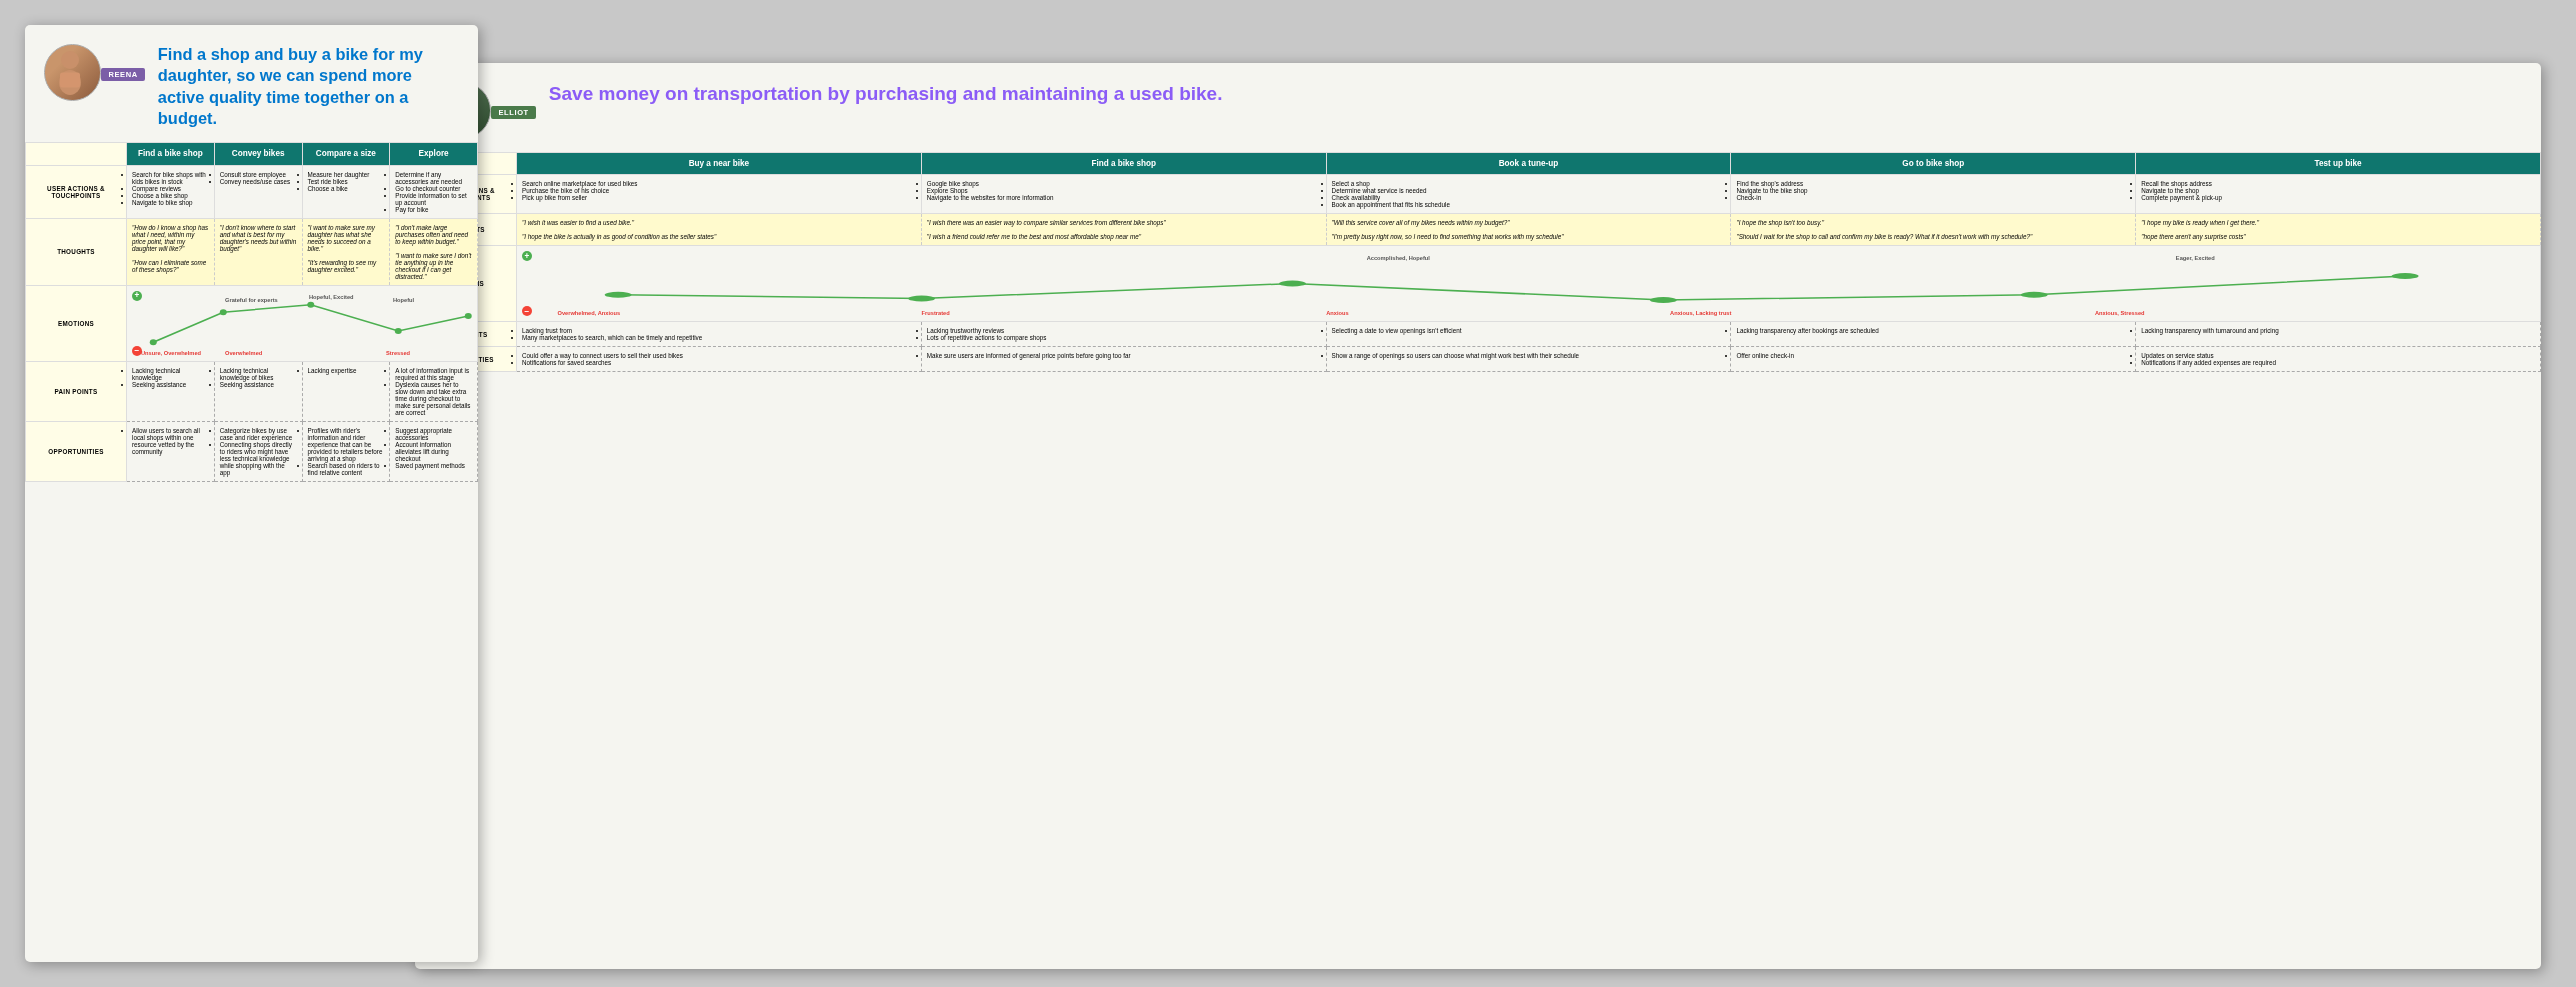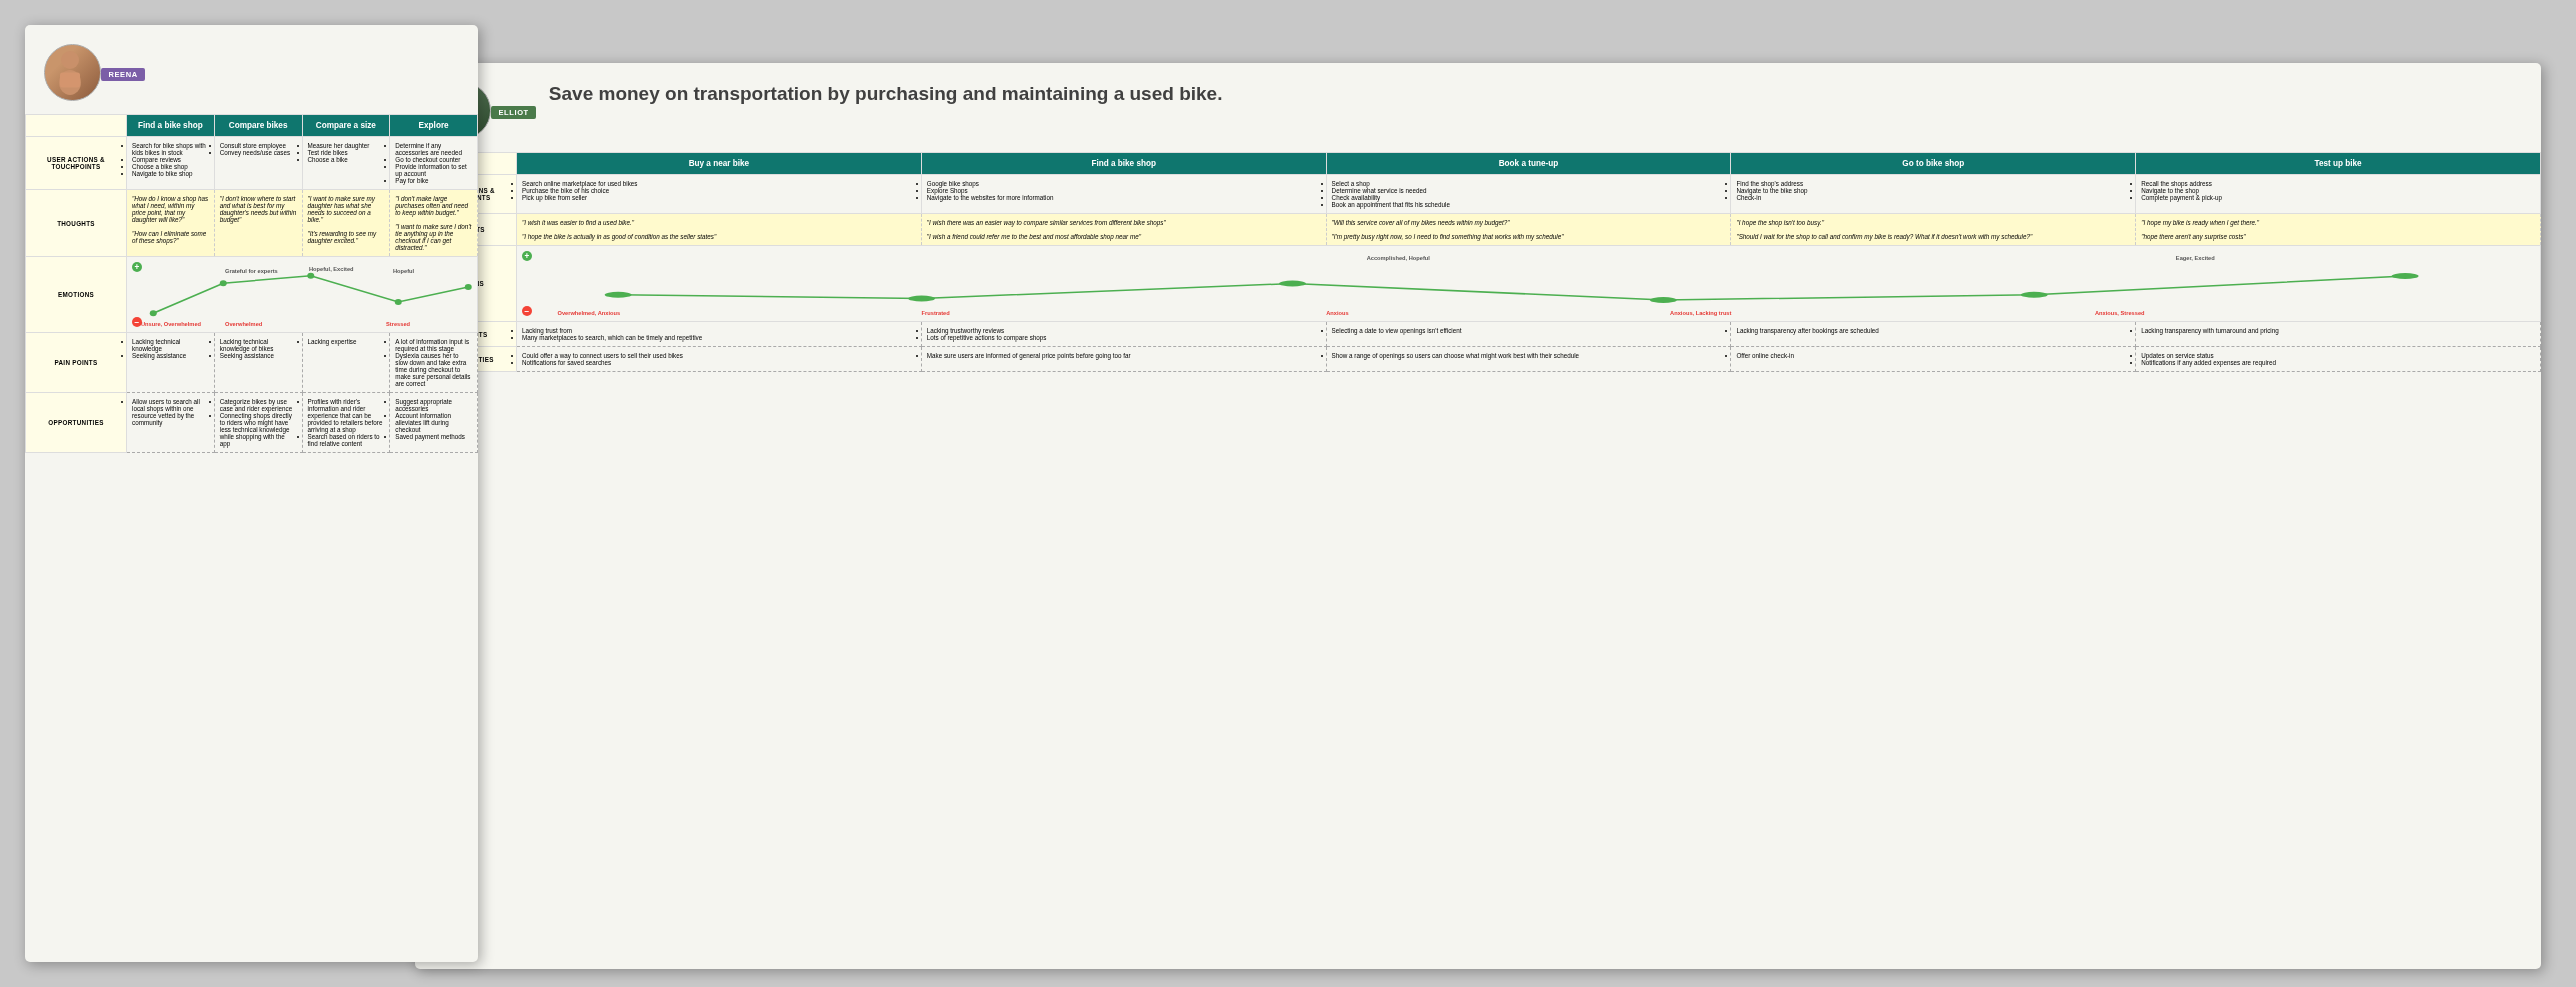--- a/index.html
+++ b/index.html
@@ -158,21 +158,21 @@
       position: absolute;
       font-size: 5.7px;
       font-weight: bold;
       color: #555;
       white-space: nowrap;
     }
 
     .elliot-map-title {
       font-size: 19px;
       font-weight: 900;
-      color: #404040;
+      color: #8b5cf6;
       line-height: 1.3;
       flex: 1;
     }
 
     
     .person-svg {
       width: 50px;
       height: 50px;
     }
   </style>
@@ -184,28 +184,29 @@
     <div class="avatar-container">
       <div class="avatar avatar-reena">
         <svg class="person-svg" viewBox="0 0 100 100">
           <circle cx="50" cy="30" r="18" fill="#c9906a"></circle>
           <ellipse cx="50" cy="75" rx="22" ry="25" fill="#c9906a"></ellipse>
           <rect x="30" y="55" width="40" height="30" rx="5" fill="#d4956e"></rect>
         </svg>
       </div>
       <div class="avatar-name-badge">REENA</div>
     </div>
+    <div class="map-title">Find a shop and buy a bike for my daughter, so we can spend more active quality time together on a budget.</div>
   </div>
 
   <table class="map-table">
     <thead>
       <tr>
         <th class="row-label-cell"></th>
         <th class="stage-th">Find a bike shop</th>
-        <th class="stage-th">Compare bikes</th>
+        <th class="stage-th">Convey bikes</th>
         <th class="stage-th">Compare a size</th>
         <th class="stage-th">Explore</th>
       </tr>
     </thead>
     <tbody>
 
       <tr>
         <td class="row-label-cell">USER ACTIONS &amp; TOUCHPOINTS</td>
         <td>
           <ul>

